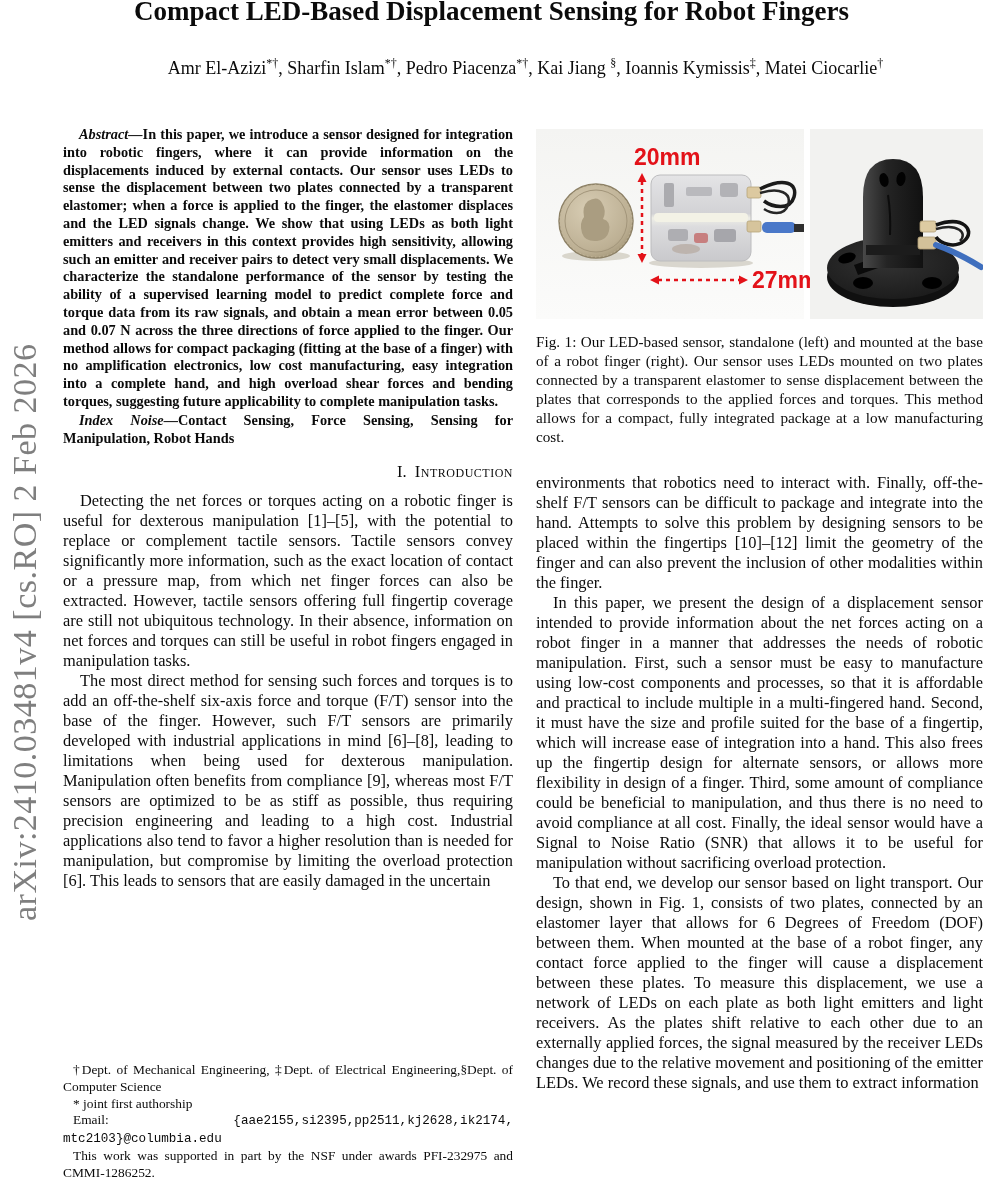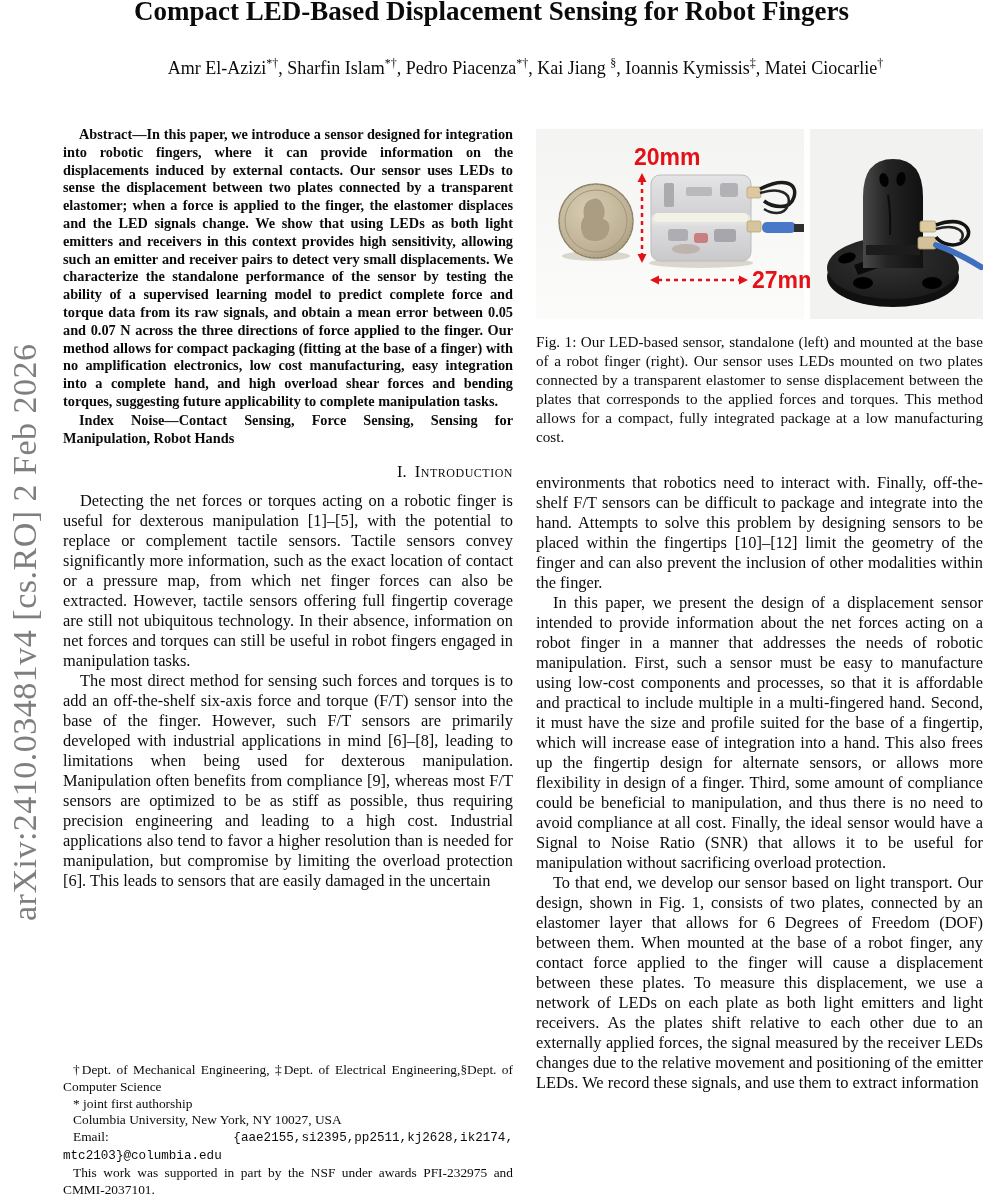--- a/index.html
+++ b/index.html
@@ -38,21 +38,21 @@
   }
   .authors sup { font-size:12px; }
   
   .col-left  { position:absolute; left:63px;  top:126px; width:450px; }
   .col-right { position:absolute; left:536px; top:125px; width:447px; }
   .abstract, .index-terms {
     font-size:14.3px; font-weight:bold; line-height:17.8px;
     text-align:justify; text-indent:16px; margin:0;
   }
   .index-terms { margin-top:1px; }
-  .lead-in { }
+  .lead-in { font-style:italic; }
   .section-heading {
     text-align:right; font-size:16.5px; font-weight:normal;
     margin:15px 0 9px 0;
   }
   .section-heading .sc { font-variant:small-caps; letter-spacing:0.5px; }
   .body-par {
     font-size:16.4px; line-height:20px; text-align:justify;
     text-indent:17px; margin:0;
   }
   .body-par.no-indent { text-indent:0; }
@@ -88,23 +88,22 @@
 
     <div class="section-heading"><span>I.</span>&nbsp;&nbsp;<span class="sc">Introduction</span></div>
 
     <p class="body-par">Detecting the net forces or torques acting on a robotic finger is useful for dexterous manipulation [1]–[5], with the potential to replace or complement tactile sensors. Tactile sensors convey significantly more information, such as the exact location of contact or a pressure map, from which net finger forces can also be extracted. However, tactile sensors offering full fingertip coverage are still not ubiquitous technology. In their absence, information on net forces and torques can still be useful in robot fingers engaged in manipulation tasks.</p>
     <p class="body-par">The most direct method for sensing such forces and torques is to add an off-the-shelf six-axis force and torque (F/T) sensor into the base of the finger. However, such F/T sensors are primarily developed with industrial applications in mind [6]–[8], leading to limitations when being used for dexterous manipulation. Manipulation often benefits from compliance [9], whereas most F/T sensors are optimized to be as stiff as possible, thus requiring precision engineering and leading to a high cost. Industrial applications also tend to favor a higher resolution than is needed for manipulation, but compromise by limiting the overload protection [6]. This leads to sensors that are easily damaged in the uncertain</p>
   </div>
 
   <div class="footnotes">
     <p>†Dept. of Mechanical Engineering, ‡Dept. of Electrical Engineering,§Dept. of Computer Science</p>
     <p>* joint first authorship</p>
-    <p>Columbia University, New York, NY 10027, USA</p>
     <p><span>Email: </span><span class="mono">{aae2155,si2395,pp2511,kj2628,ik2174, mtc2103}@columbia.edu</span></p>
-    <p>This work was supported in part by the NSF under awards PFI-232975 and CMMI-2037101.</p>
+    <p>This work was supported in part by the NSF under awards PFI-232975 and CMMI-1286252.</p>
   </div>
 
   <div class="col-right">
 
     <div class="fig-photos">
       <svg width="447" height="196" viewBox="0 0 447 196">
         <defs>
           <linearGradient id="photoBg" x1="0" y1="0" x2="0" y2="1">
             <stop offset="0" stop-color="#f4f4f2"></stop>
               <stop offset="1" stop-color="#fbfbfa"></stop>

